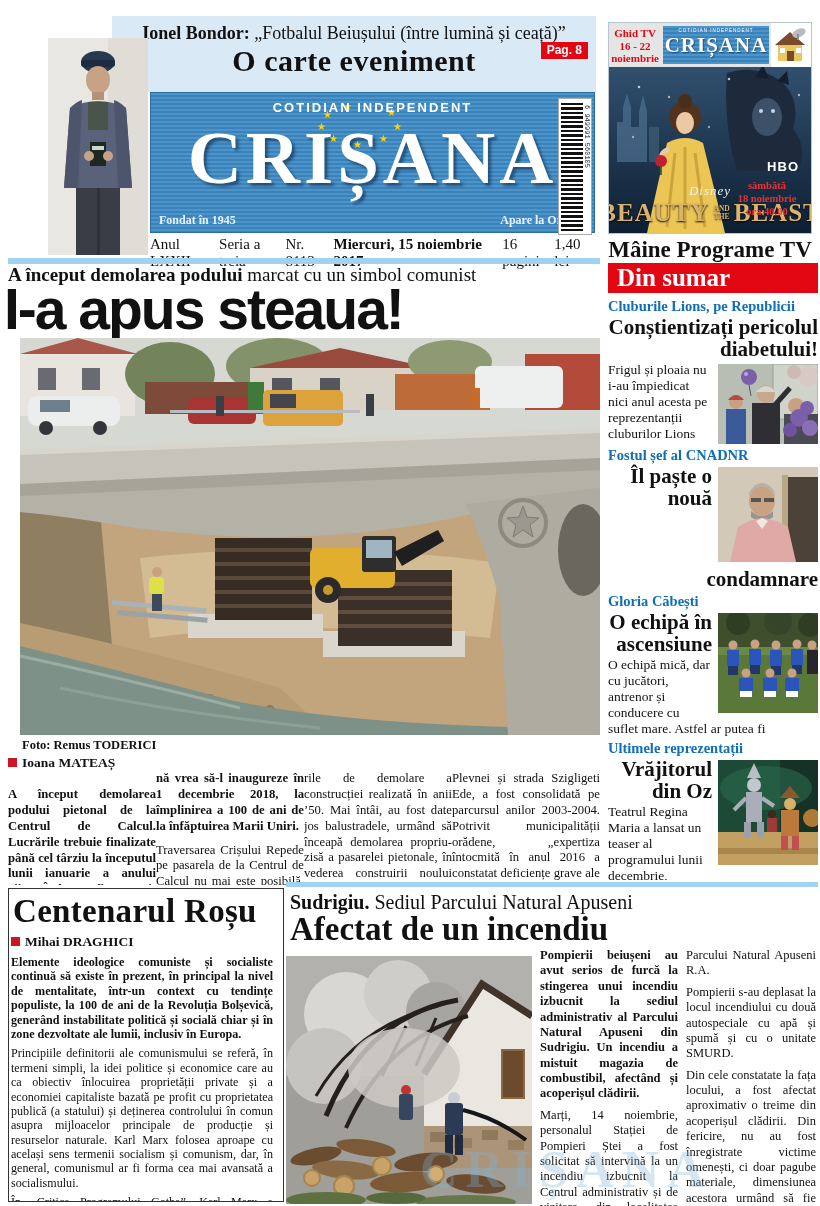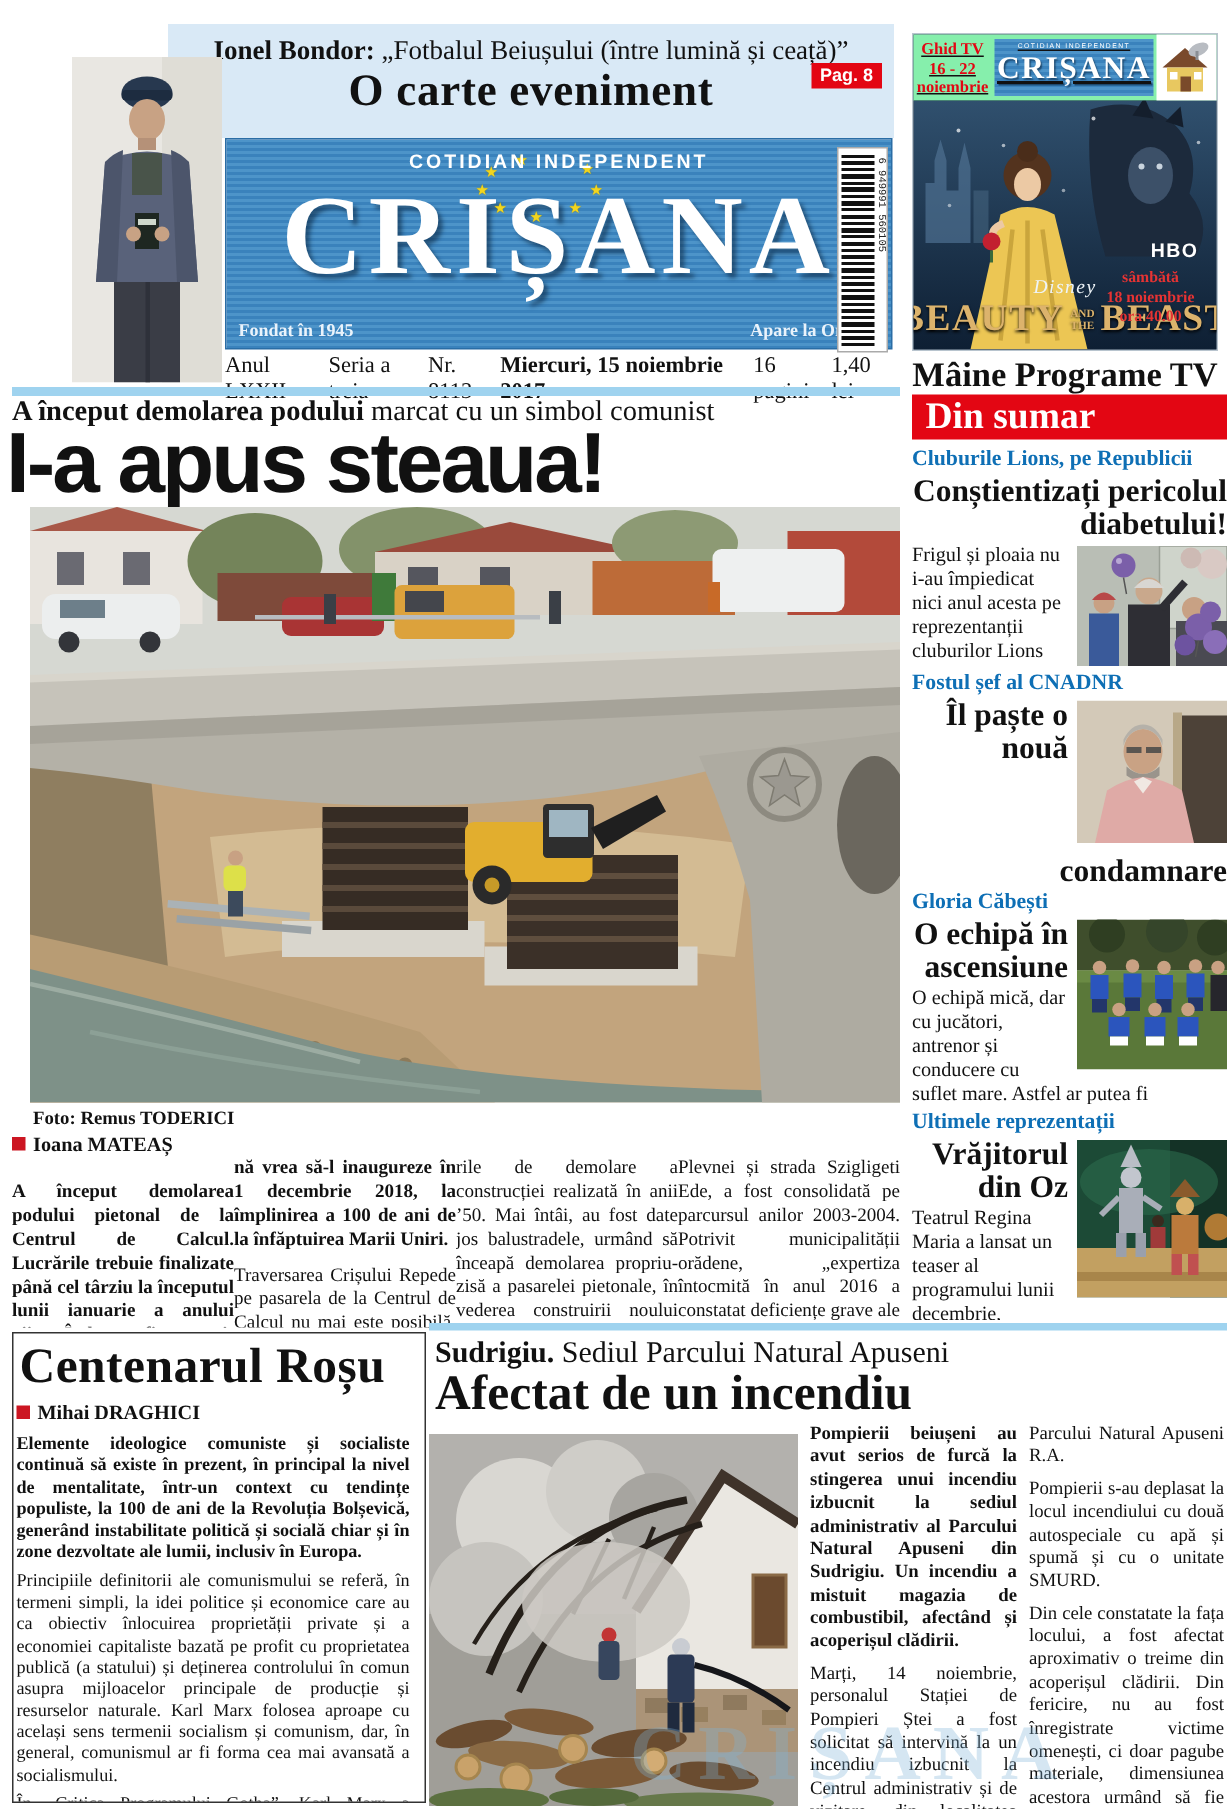--- a/index.html
+++ b/index.html
@@ -63,21 +63,21 @@
 .fire-col { position:absolute; top:948px; height:258px; overflow:hidden; }
 .fire-col p { font-size:12.5px; line-height:1.23; }
 .fire-col p + p { margin-top:6px; }
 .fire-col1 { left:540px; width:138px; }
 .fire-col2 { left:686px; width:130px; }
 .watermark { position:absolute; left:420px; top:1140px; font-size:52px; font-weight:bold;
   letter-spacing:8px; color:#7fb4d8; opacity:.32; z-index:5; pointer-events:none; }
 
 
 .tv-box { position:absolute; left:608px; top:22px; width:204px; height:212px; border:1px solid #b8c4ce; background:#0e2238; }
-.tv-head { height:44px; background:#86efac; display:flex; align-items:stretch;text-decoration:underline; }
+.tv-head { height:44px; background:#e5e5e5; display:flex; align-items:stretch; }
 .tv-ghid { width:52px; color:#e30613; font-weight:bold; font-size:11px; line-height:1.15;
   text-align:center; padding-top:4px; }
 .tv-logo { flex:1; background:repeating-linear-gradient(180deg,#4d94c9 0 2px,#3a82bc 2px 4px);
   margin:3px 2px; text-align:center; color:#fff; }
 .tv-logo-tag { font-family:"Liberation Sans",sans-serif; font-size:4.5px; letter-spacing:1px; padding-top:2px; }
 .tv-logo-title { font-size:21px; font-weight:bold; letter-spacing:1px; line-height:1.2;
   text-shadow:1px 1px 1px rgba(10,35,60,.6); }
 .tv-house { width:40px; padding:4px 2px; background:#fff; }
 .tv-poster { position:relative; height:166px; overflow:hidden; }
 .bb-disney { position:absolute; left:0; right:0; bottom:34px; text-align:center; color:#eef4f8;

